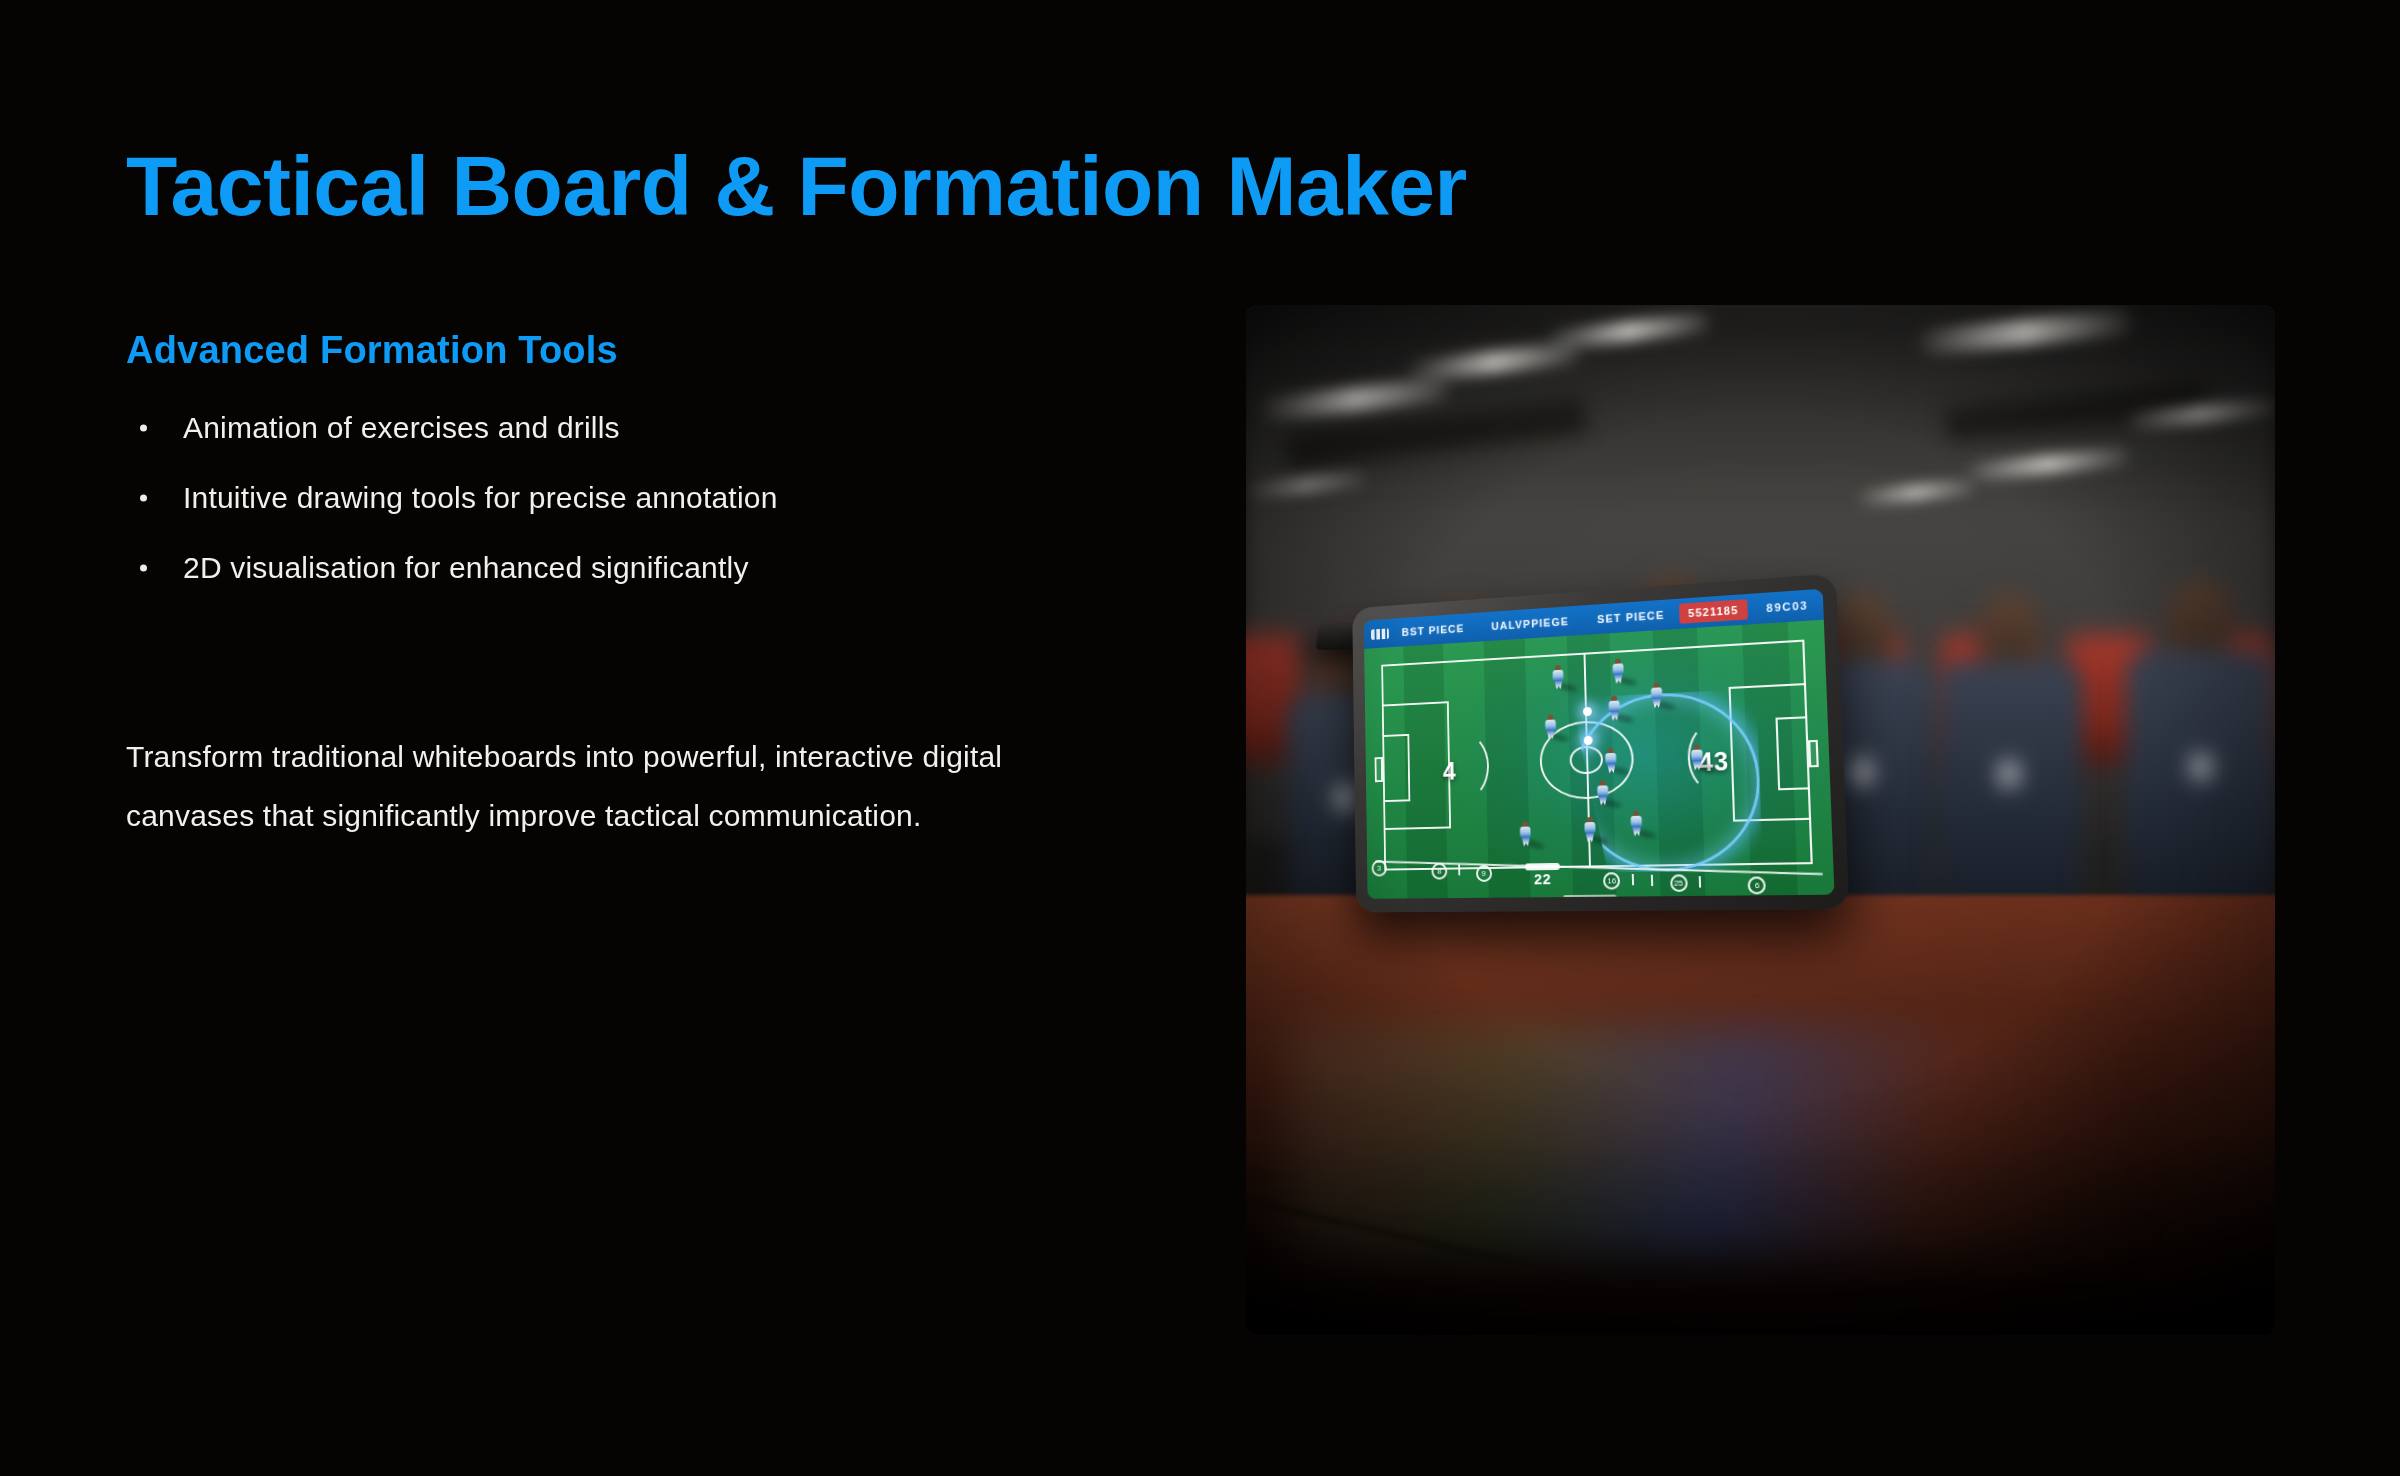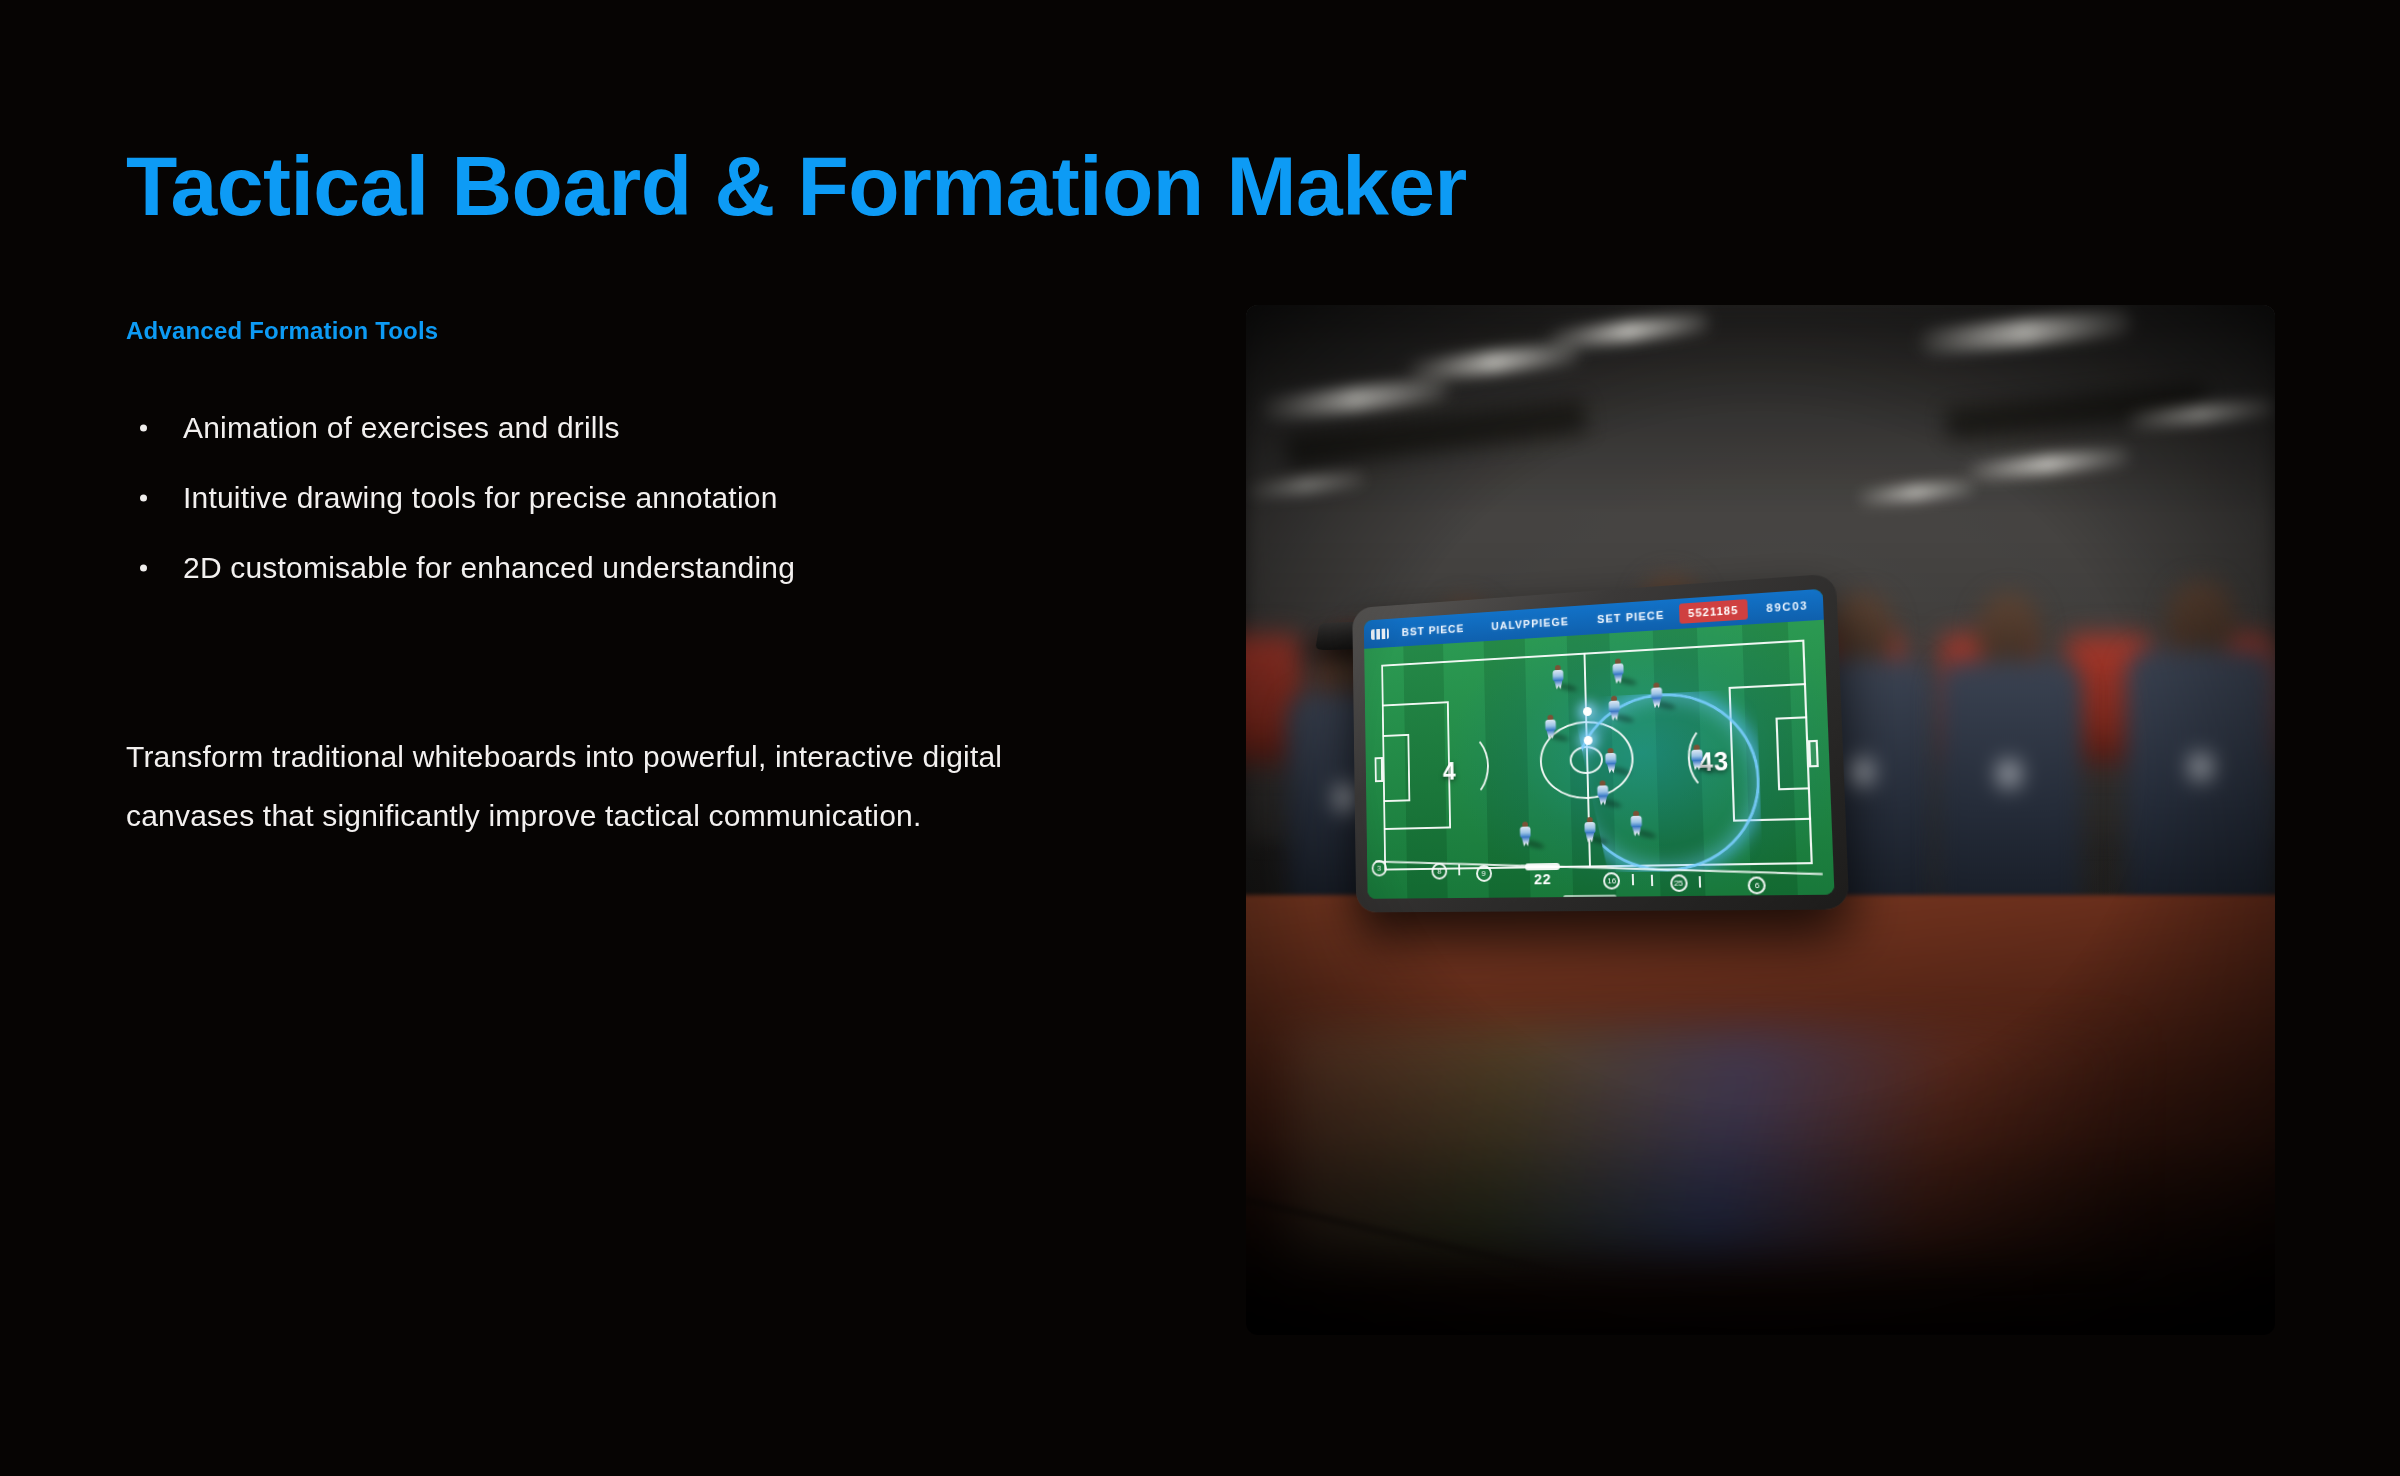--- a/index.html
+++ b/index.html
@@ -25,21 +25,21 @@
     font-weight: 700;
     letter-spacing: -0.5px;
     color: #0d9bf5;
     white-space: nowrap;
   }
 
   .section-heading {
     position: absolute;
     left: 126px;
     top: 297px;
-    font-size: 24px;
+    font-size: 38px;
     font-weight: 700;
     letter-spacing: 0.2px;
     color: #0d9bf5;
   }
 
   .bullet-list {
     position: absolute;
     left: 126px;
     top: 393px;
     width: 1020px;
@@ -517,21 +517,21 @@
   <li class="bullet-item">
     <span class="bullet-dot"></span>
     <span>Animation of exercises and drills</span>
   </li>
   <li class="bullet-item">
     <span class="bullet-dot"></span>
     <span>Intuitive drawing tools for precise annotation</span>
   </li>
   <li class="bullet-item">
     <span class="bullet-dot"></span>
-    <span>2D customisable for enhanced understanding</span>
+    <span>2D visualisation for enhanced significantly</span>
   </li>
 </ul>
 
 <p class="body-paragraph">Transform traditional whiteboards into powerful, interactive digital canvases that significantly improve tactical communication.</p>
 
 <div class="photo">
 
   <div class="room"></div>
   <div class="wall"></div>
 

